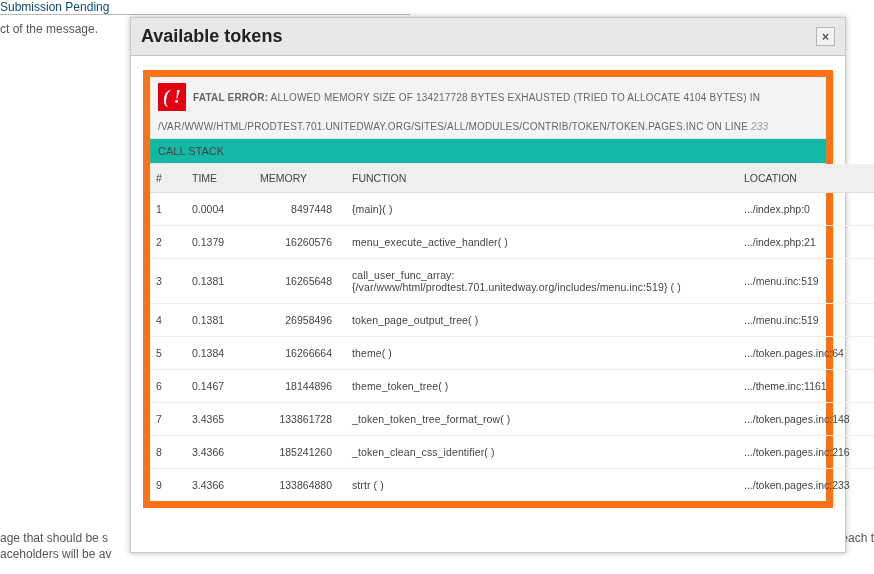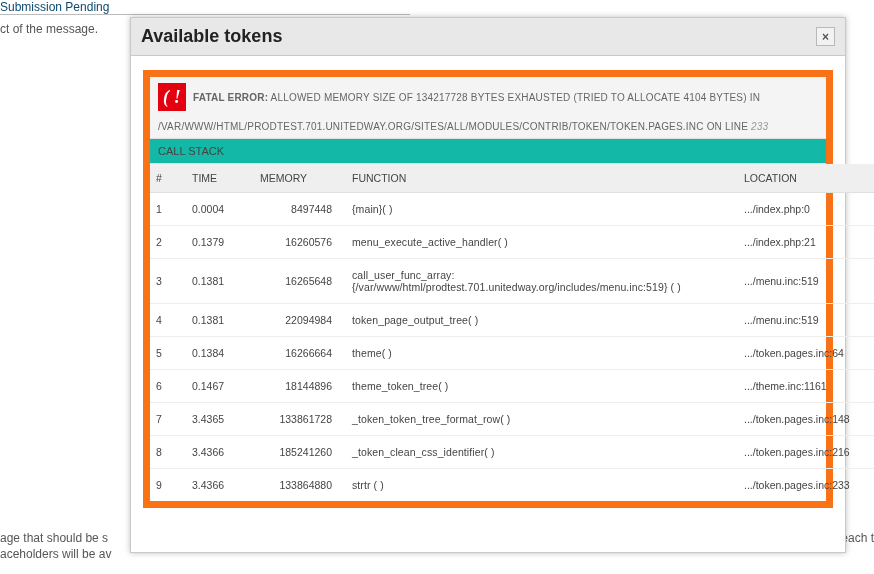--- a/index.html
+++ b/index.html
@@ -92,21 +92,21 @@
             <tr>
               <td class="col-num">3</td>
               <td class="col-time">0.1381</td>
               <td class="col-mem">16265648</td>
               <td class="col-func mono">call_user_func_array: {/var/www/html/prodtest.701.unitedway.org/includes/menu.inc:519} ( )</td>
               <td class="col-loc">.../menu.inc:519</td>
             </tr>
             <tr>
               <td class="col-num">4</td>
               <td class="col-time">0.1381</td>
-              <td class="col-mem">22094984</td>
+              <td class="col-mem">26958496</td>
               <td class="col-func mono">token_page_output_tree( )</td>
               <td class="col-loc">.../menu.inc:519</td>
             </tr>
             <tr>
               <td class="col-num">5</td>
               <td class="col-time">0.1384</td>
               <td class="col-mem">16266664</td>
               <td class="col-func mono">theme( )</td>
               <td class="col-loc">.../token.pages.inc:64</td>
             </tr>

